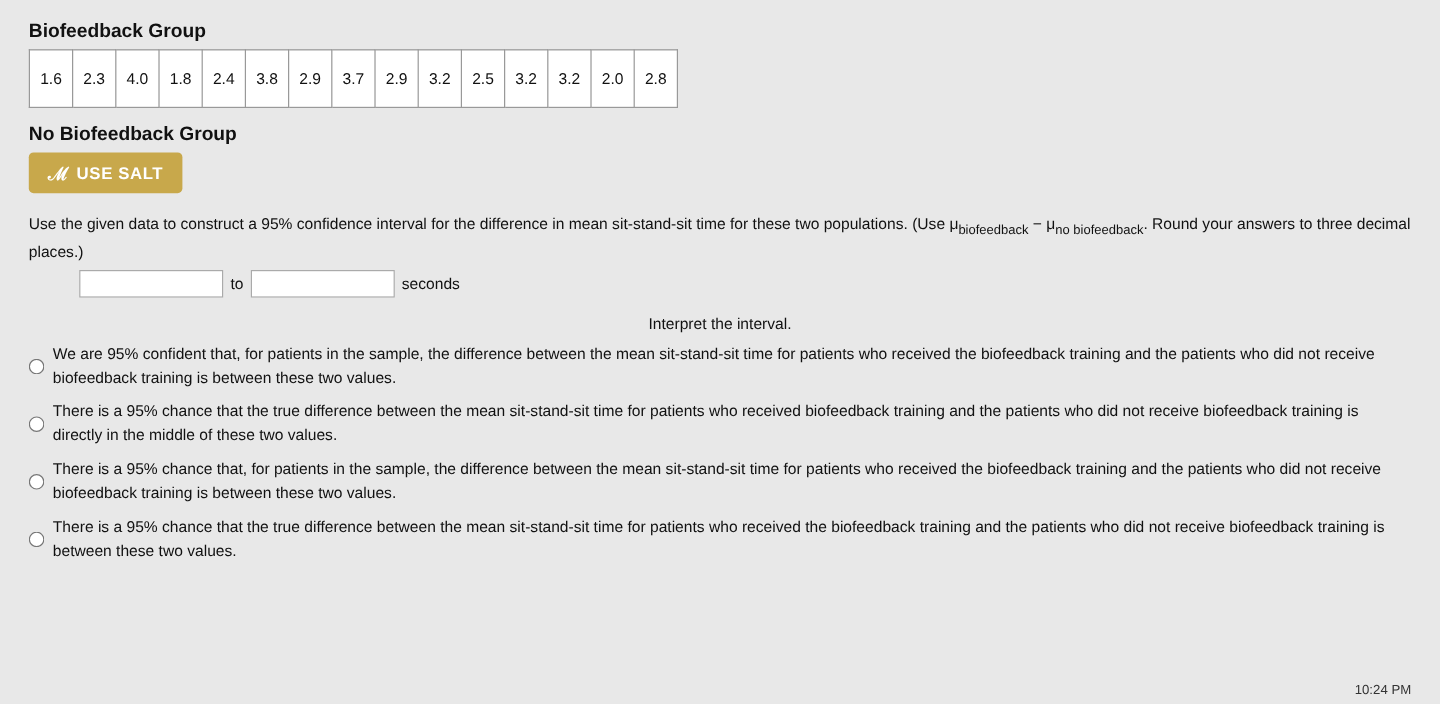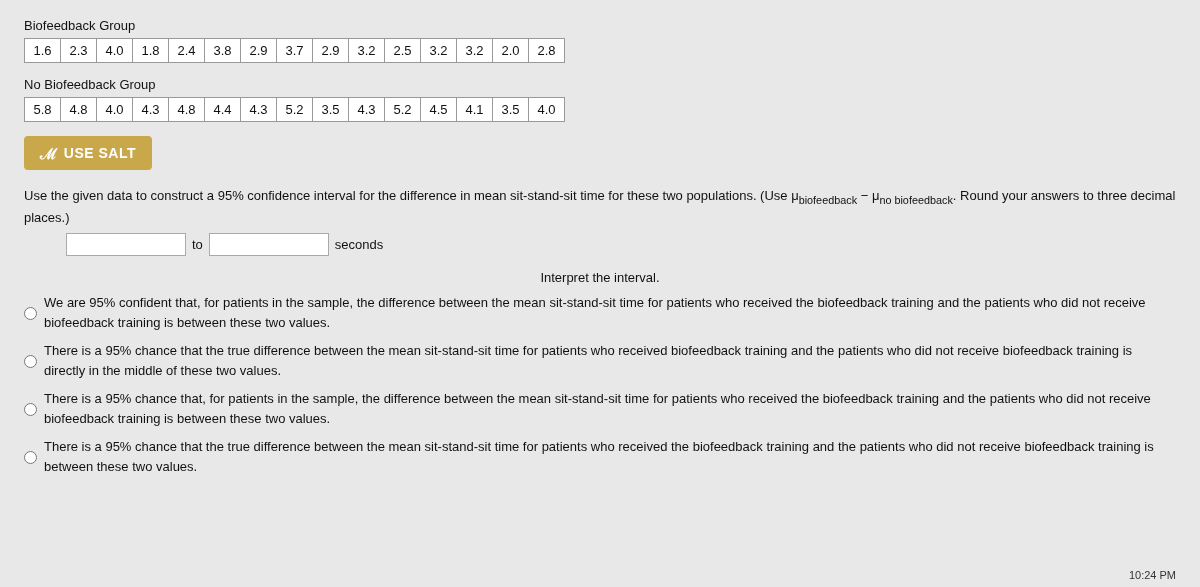--- a/index.html
+++ b/index.html
@@ -5,31 +5,31 @@
     * { box-sizing: border-box; margin: 0; padding: 0; }
     body {
       font-family: Arial, sans-serif;
       background: #e8e8e8;
       font-size: 13px;
       color: #111;
       padding: 18px 24px;
       min-height: 587px;
     }
     .section-label {
-      font-weight: normal;
-      font-size: 13px;
+      font-weight: bold;
+      font-size: 16px;
       margin-bottom: 5px;
     }
     .data-table {
       border-collapse: collapse;
       margin-bottom: 14px;
     }
     .data-table td {
       border: 1px solid #999;
-      padding: 4px 8px;
+      padding: 16px 8px;
       text-align: center;
       min-width: 36px;
       background: #fff;
       font-size: 13px;
     }
     .use-salt-btn {
       display: inline-flex;
       align-items: center;
       gap: 6px;
       background: #c8a84b;
@@ -126,41 +126,20 @@
           <td>2.0</td>
           <td>2.8</td>
         </tr>
     </tbody>
   </table>
 </div>
 
 
 <div>
   <div class="section-label">No Biofeedback Group</div>
-  <table class="data-table">
-    <tbody>
-      <tr id="no-biofeedback-row">
-          <td>5.8</td>
-          <td>4.8</td>
-          <td>4.0</td>
-          <td>4.3</td>
-          <td>4.8</td>
-          <td>4.4</td>
-          <td>4.3</td>
-          <td>5.2</td>
-          <td>3.5</td>
-          <td>4.3</td>
-          <td>5.2</td>
-          <td>4.5</td>
-          <td>4.1</td>
-          <td>3.5</td>
-          <td>4.0</td>
-        </tr>
-    </tbody>
-  </table>
 </div>
 
 
 <button class="use-salt-btn">
   <span class="salt-icon">ℳ</span>
   <span>USE SALT</span>
 </button>
 
 
 <div class="instruction-text">

